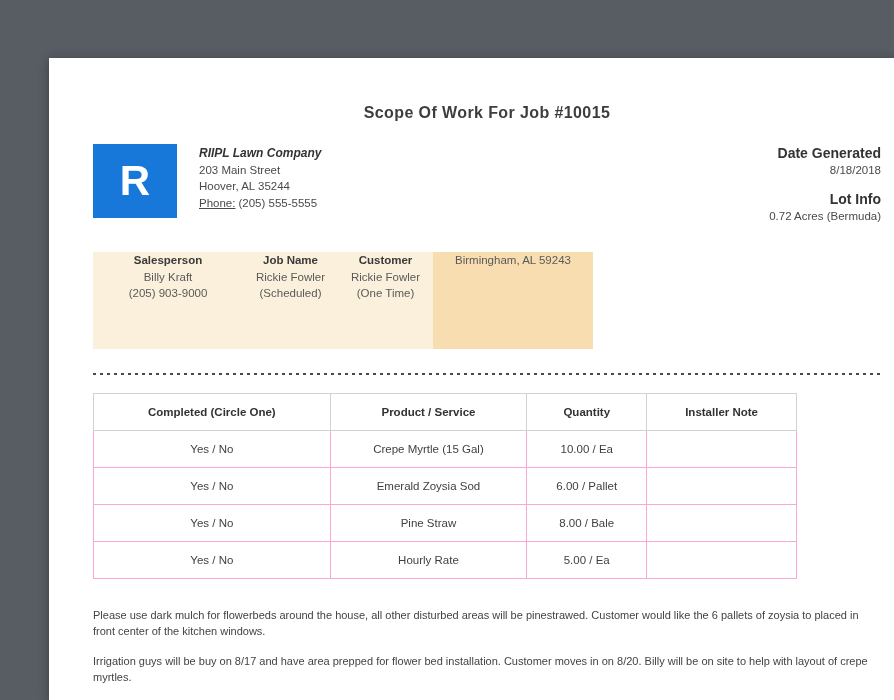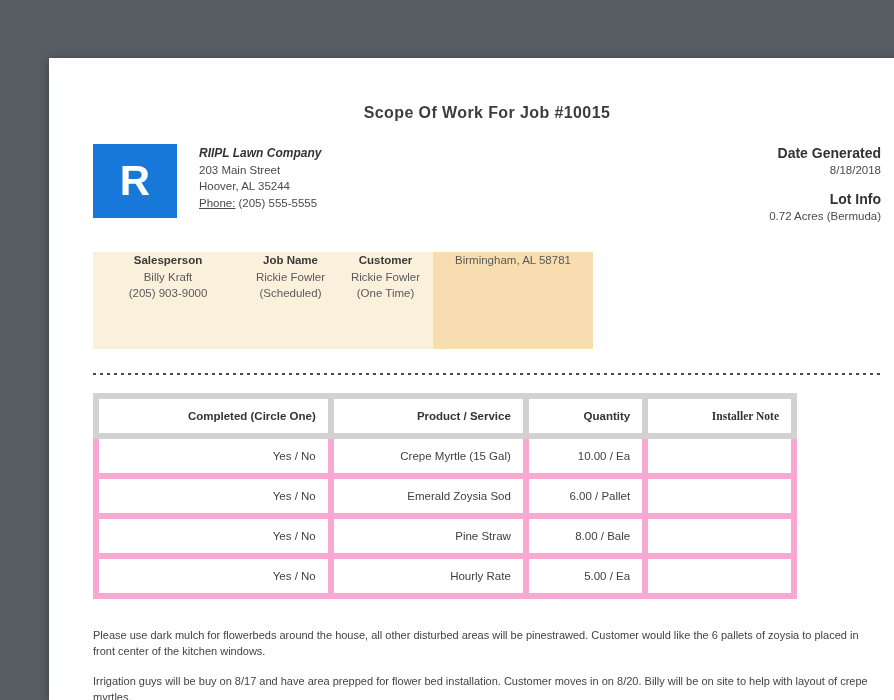--- a/index.html
+++ b/index.html
@@ -77,31 +77,31 @@
   }
 
   table.sow-table {
     margin-top: 18px;
     width: 704px;
     border-collapse: collapse;
     font-size: 11.5px;
     color: #3f3f3f;
   }
   table.sow-table th, table.sow-table td {
-    border: 6px solid #f9a8d4;
+    border: 1px solid #f9a8d4;
     padding: 11px 12px;
-    text-align: right;
+    text-align: center;
     height: 37px;
     vertical-align: middle;
   }
   table.sow-table th { font-weight: 700; color: #333333; border-color: #d2d2d2; }
   .w-completed { width: 237px; }
   .w-product   { width: 197px; }
   .w-quantity  { width: 120px; }
-  .w-note      { width: 150px; font-family: Liberation Serif, serif; }
+  .w-note      { width: 150px; }
 
   .desc-heading {
     margin-top: 30px;
     font-size: 11.5px;
     font-weight: 700;
     color: #333333;
   }
   .desc-para {
     margin-top: 28px;
     font-size: 11px;
@@ -149,21 +149,21 @@
       <div class="job-label">Job Name</div>
       <div>Rickie Fowler</div>
       <div>(Scheduled)</div>
     </div>
     <div class="job-col col-customer">
       <div class="job-label">Customer</div>
       <div>Rickie Fowler</div>
       <div>(One Time)</div>
     </div>
     <div class="job-col col-jobaddress">
-      <div>Birmingham, AL 58781</div>
+      <div>Birmingham, AL 59243</div>
     </div>
   </div>
 
   <div class="divider"></div>
 
   <table class="sow-table">
     <thead>
       <tr>
         <th class="w-completed">Completed (Circle One)</th>
         <th class="w-product">Product / Service</th>

